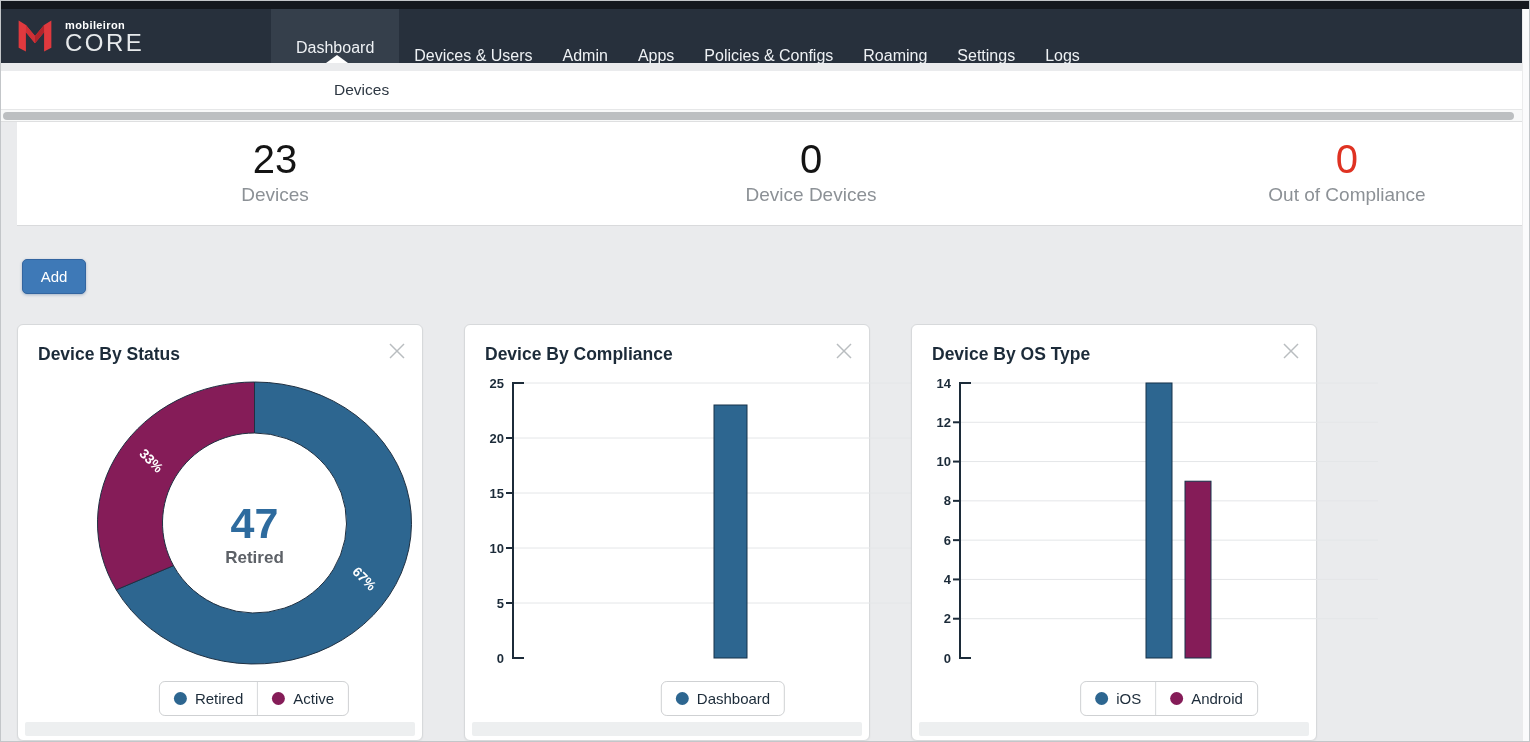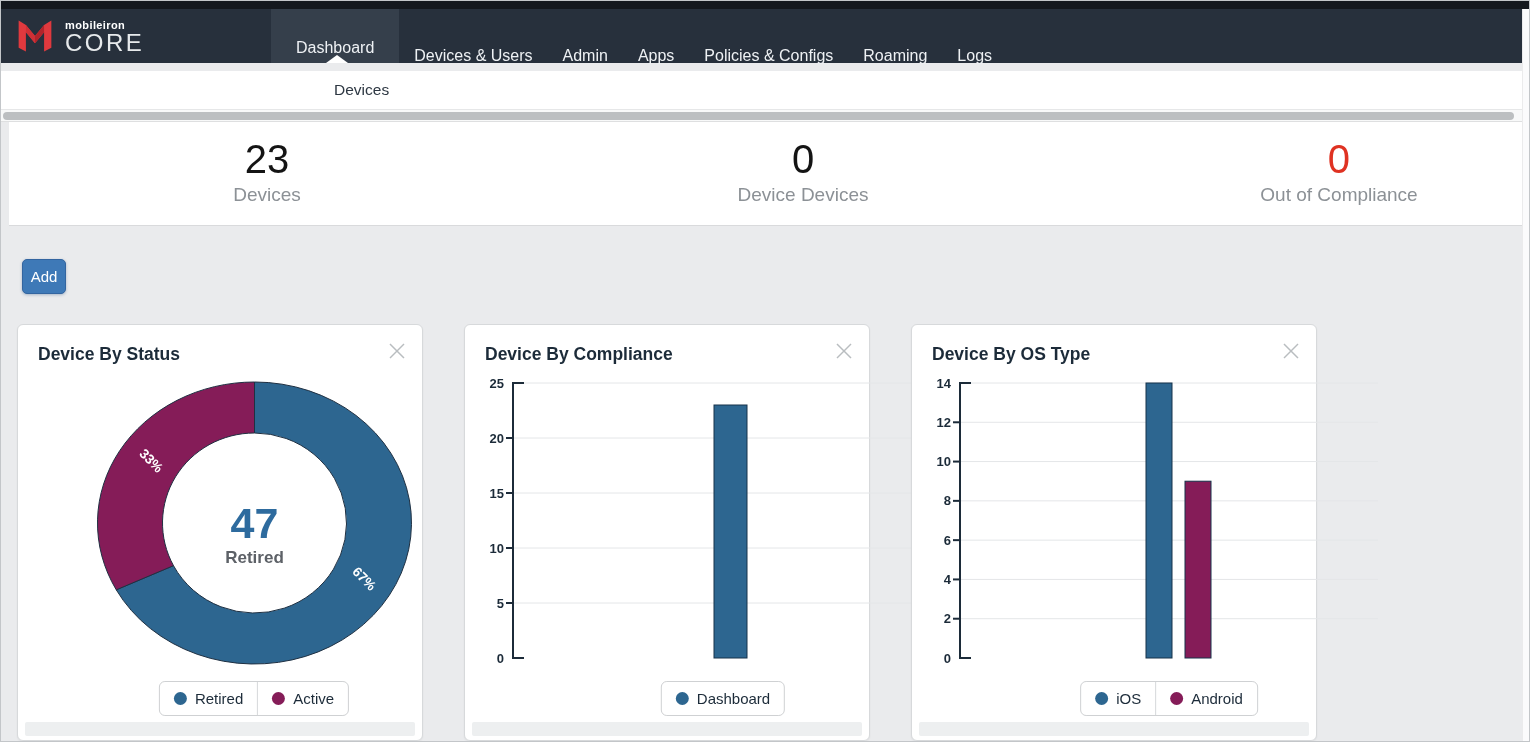--- a/index.html
+++ b/index.html
@@ -21,28 +21,28 @@
   .subnav{position:absolute;top:70px;left:0;right:7px;height:38px;background:#ffffff;}
   .subnav-item{position:absolute;left:333px;top:10px;font-size:15.5px;color:#2d3742;cursor:pointer;}
 
   .hscroll{position:absolute;top:108px;left:0;right:7px;height:13px;background:#f8f9f9;
     border-top:1px solid #e6e7e8;border-bottom:1px solid #dedfe0;}
   .hscroll-thumb{position:absolute;top:2px;left:2px;width:1511px;height:8px;background:#bcbfc1;border-radius:4px;}
 
   .vscroll{position:absolute;top:8px;right:0;bottom:0;width:7px;background:#fbfbfc;border-left:1px solid #ebebec;}
 
   
-  .stats{position:absolute;top:121px;left:8px;right:7px;height:104px;background:#ffffff;border-bottom:1px solid #d9dadc;}
+  .stats{position:absolute;top:121px;left:16px;right:7px;height:104px;background:#ffffff;border-bottom:1px solid #d9dadc;}
   .stat{position:absolute;top:15px;transform:translateX(-50%);text-align:center;}
   .stat-value{font-size:40px;line-height:44px;color:#141414;}
   .stat-label{font-size:19px;color:#8c9196;margin-top:3px;}
 
   
   .content{position:absolute;top:226px;bottom:0;left:0;right:7px;background:#eaebed;}
-  .add-btn{position:absolute;top:32px;left:21px;width:44px;height:35px;background:#3e79b7;
+  .add-btn{position:absolute;top:32px;left:21px;width:64px;height:35px;background:#3e79b7;
     border:1px solid #3365a0;border-radius:5px;color:#ffffff;font-size:15px;cursor:pointer;
     box-shadow:0 1px 3px rgba(40,80,130,.35);}
   .cards{position:absolute;top:97px;left:16px;display:flex;gap:41px;}
   .card{position:relative;width:406px;height:417px;background:#ffffff;border:1px solid #d7d9db;
     border-radius:6px;box-shadow:0 1px 2px rgba(0,0,0,.05);}
   .card-title{position:absolute;top:19px;left:20px;margin:0;font-size:17.5px;font-weight:700;color:#1c2b39;}
   .card-close{position:absolute;top:14px;right:12px;width:26px;height:26px;background:none;border:0;padding:0;cursor:pointer;}
   .chart-svg{position:absolute;left:0;top:0;width:473px;height:415px;pointer-events:none;}
   .legend{position:absolute;top:356px;transform:translateX(-50%);display:inline-flex;
     border:1px solid #cfd1d3;border-radius:6px;background:#ffffff;}
@@ -70,20 +70,21 @@
         <div class="brand-name">CORE</div>
       </div>
     </div>
     <nav id="main-nav">
         <div class="nav-item active">Dashboard</div>
         <div class="nav-item">Devices &amp; Users</div>
         <div class="nav-item">Admin</div>
         <div class="nav-item">Apps</div>
         <div class="nav-item">Policies &amp; Configs</div>
         <div class="nav-item">Roaming</div>
+        <div class="nav-item">Settings</div>
         <div class="nav-item">Logs</div>
       </nav>
     <div class="nav-notch"></div>
   </header>
 
   <div class="subnav">
     <div class="subnav-item">Devices</div>
   </div>
 
   <div class="hscroll">

